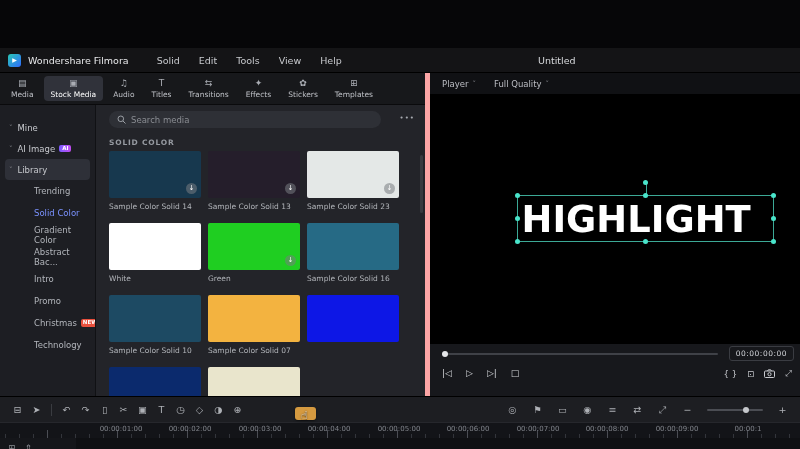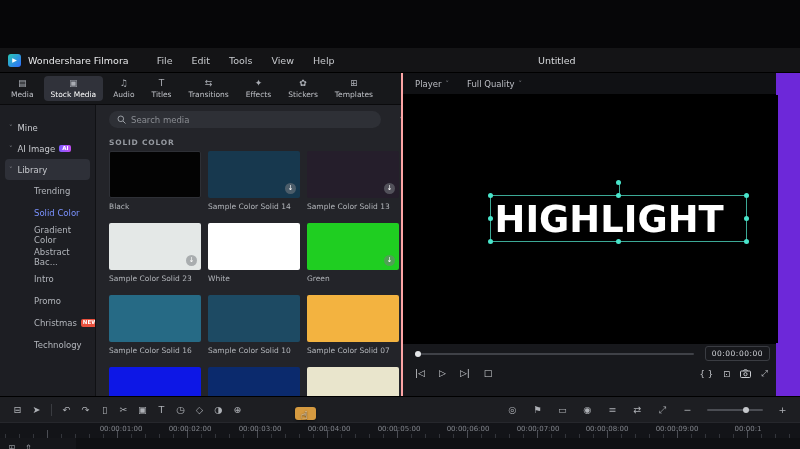--- a/index.html
+++ b/index.html
@@ -16,21 +16,21 @@
 
   
   .tabbar{position:absolute;left:0;top:25px;width:425px;height:32px;background:#17181b;display:flex;align-items:center;padding-left:4px;gap:3px;border-bottom:1px solid #0a0a0c;}
   .tab{display:flex;flex-direction:column;align-items:center;justify-content:center;padding:2px 7px;border-radius:4px;min-width:34px;}
   .tab .g{font-size:9px;color:#aaadb4;line-height:11px;height:11px;}
   .tab .l{font-size:7.5px;color:#bfc1c7;white-space:nowrap;margin-top:1px;}
   .tab.active{background:#30323a;}
   .tab.active .l{color:#fff;}
 
   
-  .preview{position:absolute;left:401px;top:25px;width:375px;height:323px;background:#16171b;border-left:2px solid #fca5a5;}
+  .preview{position:absolute;left:425px;top:25px;width:375px;height:323px;background:#16171b;border-left:5px solid #fca5a5;}
   .pheader{position:absolute;left:0;top:0;right:0;height:22px;background:#101114;border-bottom:1px solid #000;display:flex;align-items:center;gap:18px;padding-left:12px;}
   .dd{display:flex;align-items:center;gap:4px;font-size:8.5px;color:#bcbec4;}
   .dd .caret{font-size:7px;color:#8b8e94;}
   .canvas{position:absolute;left:0;top:22px;width:375px;height:248px;background:#000;}
 
   
   .selbox{position:absolute;left:87px;top:100px;width:257px;height:47px;border:1px solid rgba(80,225,200,.75);display:flex;align-items:center;justify-content:flex-start;}
   .hl{font-size:38px;font-weight:bold;color:#fff;letter-spacing:0;transform:scaleX(.97);white-space:nowrap;line-height:1;}
   .h{position:absolute;width:5px;height:5px;border-radius:50%;background:#49e5cb;}
   .rotstem{position:absolute;left:50%;top:-13px;width:1px;height:13px;background:rgba(80,225,200,.75);}
@@ -108,21 +108,21 @@
 </head>
 <body>
 
 <div id="app">
 
   <div class="topbar">
     <span class="logo">
         <span>▶</span>
       </span>
     <span class="appname">Wondershare Filmora</span>
-    <span class="menu">File</span>
+    <span class="menu">Solid</span>
     <span class="menu">Edit</span>
     <span class="menu">Tools</span>
     <span class="menu">View</span>
     <span class="menu">Help</span>
     <span class="ptitle">Untitled</span>
   </div>
 
   <div class="tabbar">
     <div class="tab">
         <span class="g">▤</span>
@@ -203,24 +203,20 @@
     <div class="searchwrap">
       <svg class="searchicon" width="9" height="9" viewBox="0 0 9 9">
           <circle cx="3.8" cy="3.8" r="2.8" fill="none" stroke="#9ca0a6"></circle>
           <line x1="6" y1="6" x2="8.5" y2="8.5" stroke="#9ca0a6"></line>
         </svg>
       <input placeholder="Search media" style="">
     </div>
     <span class="more">•••</span>
     <div class="sectiontitle">SOLID COLOR</div>
     <div class="grid">
-      <div class="sw">
-          <div class="swc bordered" style="background: rgb(3, 3, 3);"></div>
-          <div class="swl">Black</div>
-        </div>
       <div class="sw">
           <div class="swc" style="background: rgb(23, 56, 78);">
             <span class="dl">↓</span>
           </div>
           <div class="swl">Sample Color Solid 14</div>
         </div>
       <div class="sw">
           <div class="swc" style="background: rgb(37, 30, 43);">
             <span class="dl">↓</span>
           </div>

